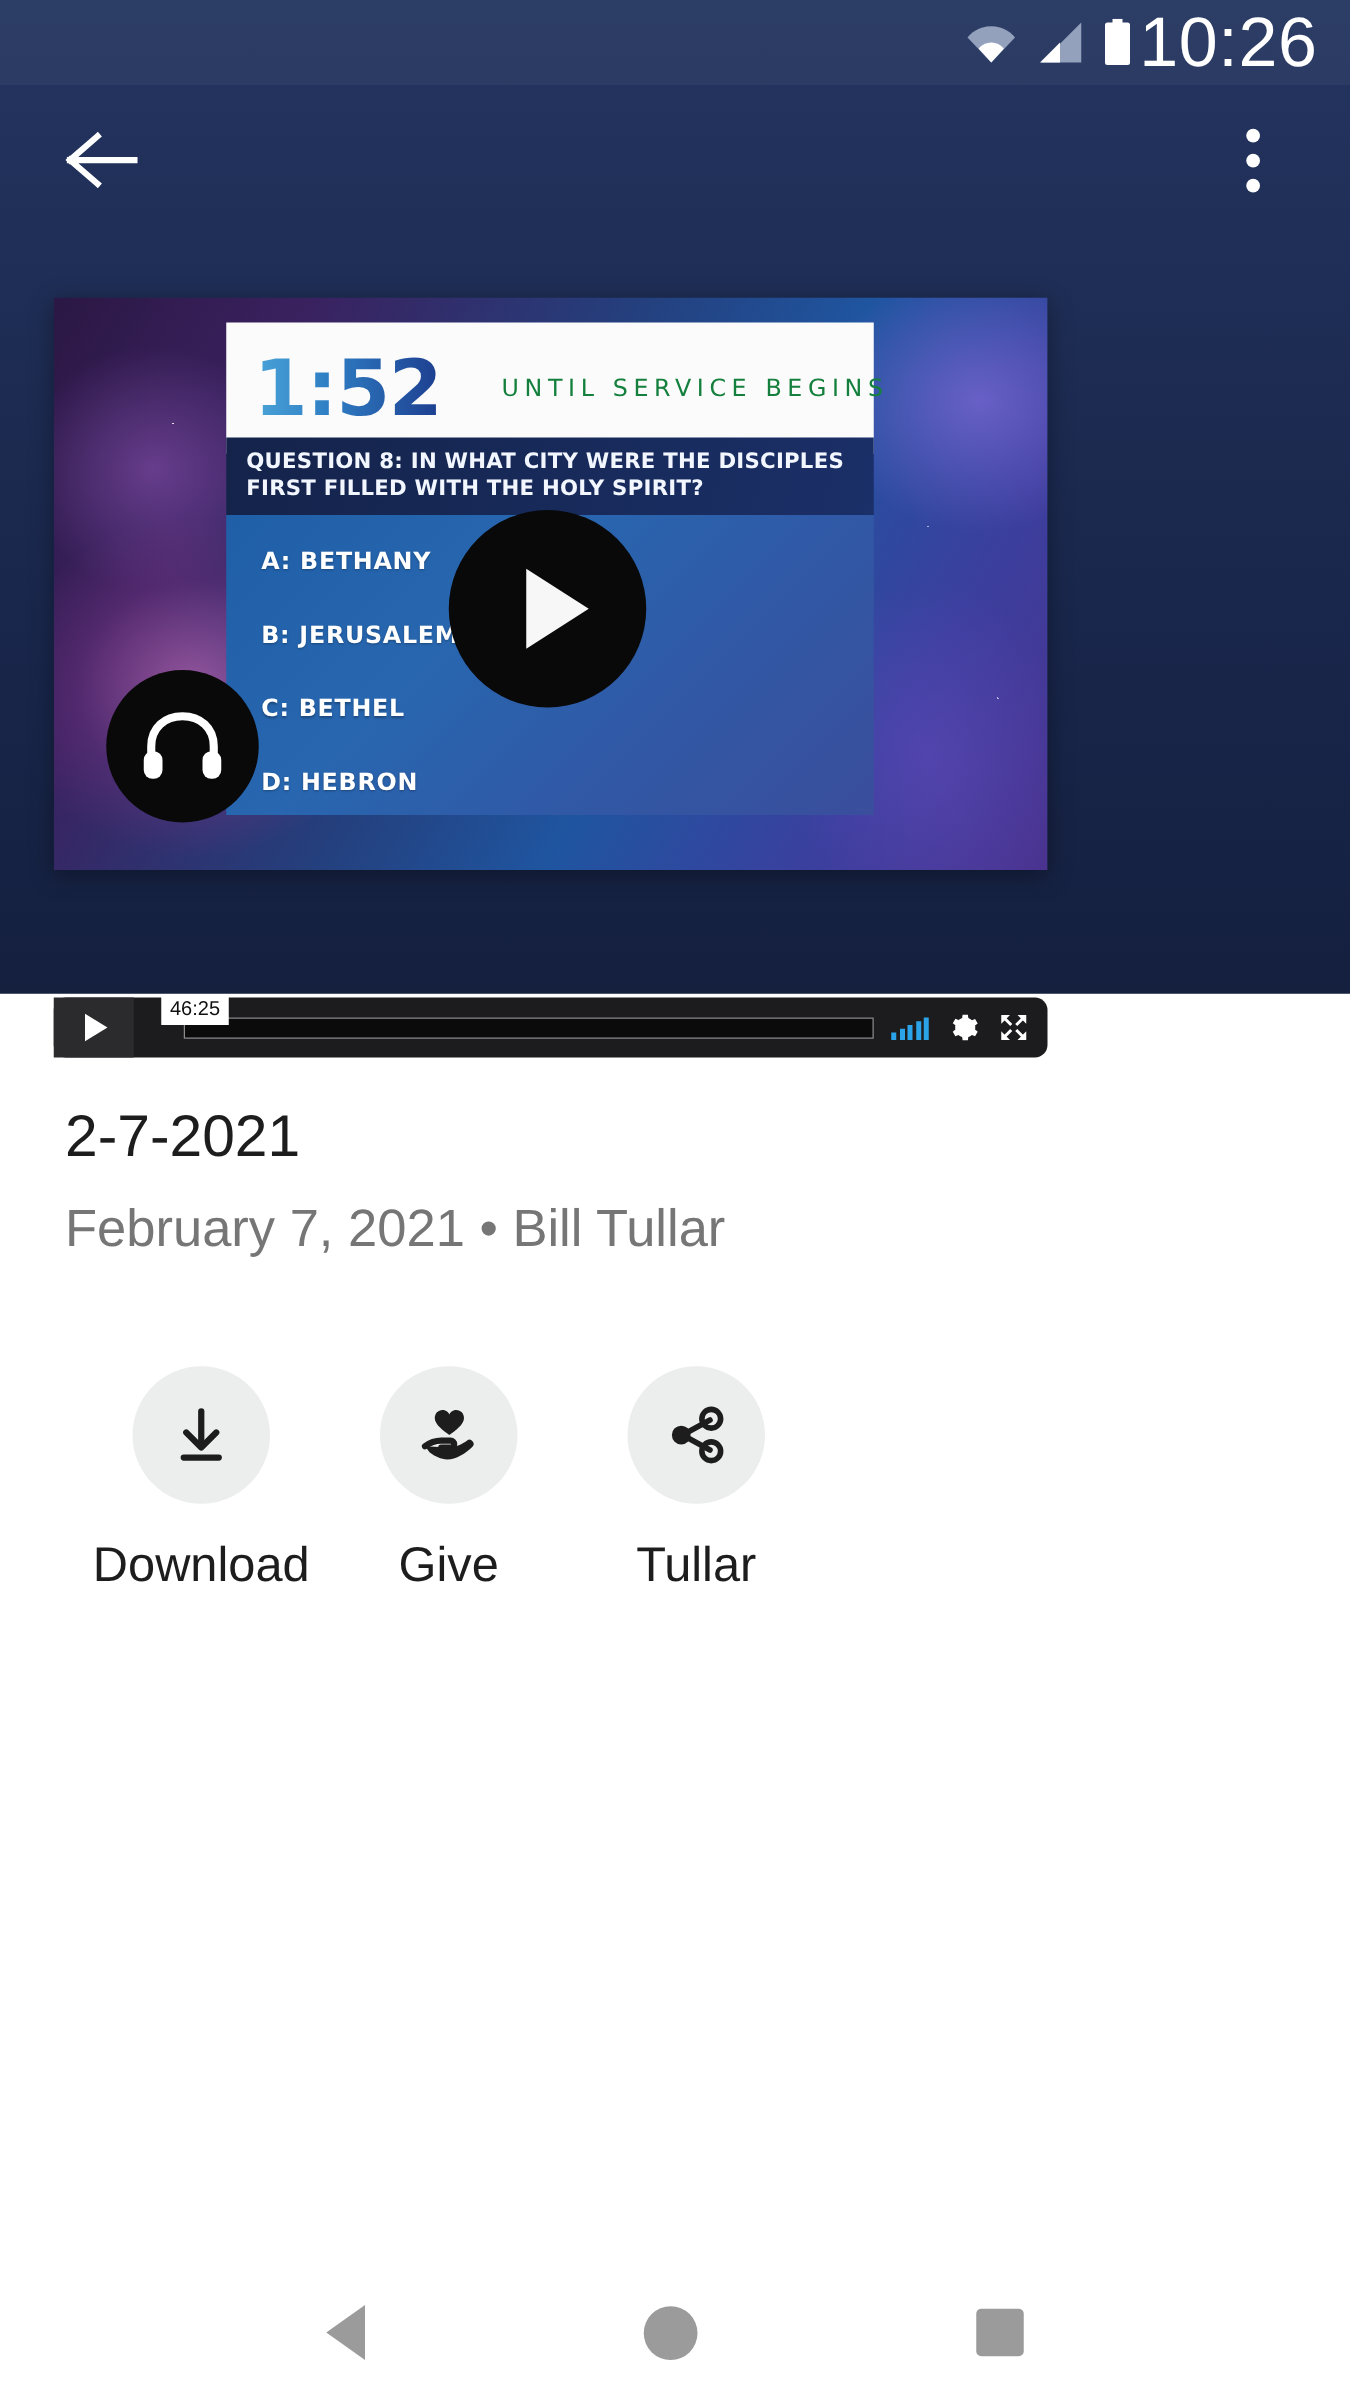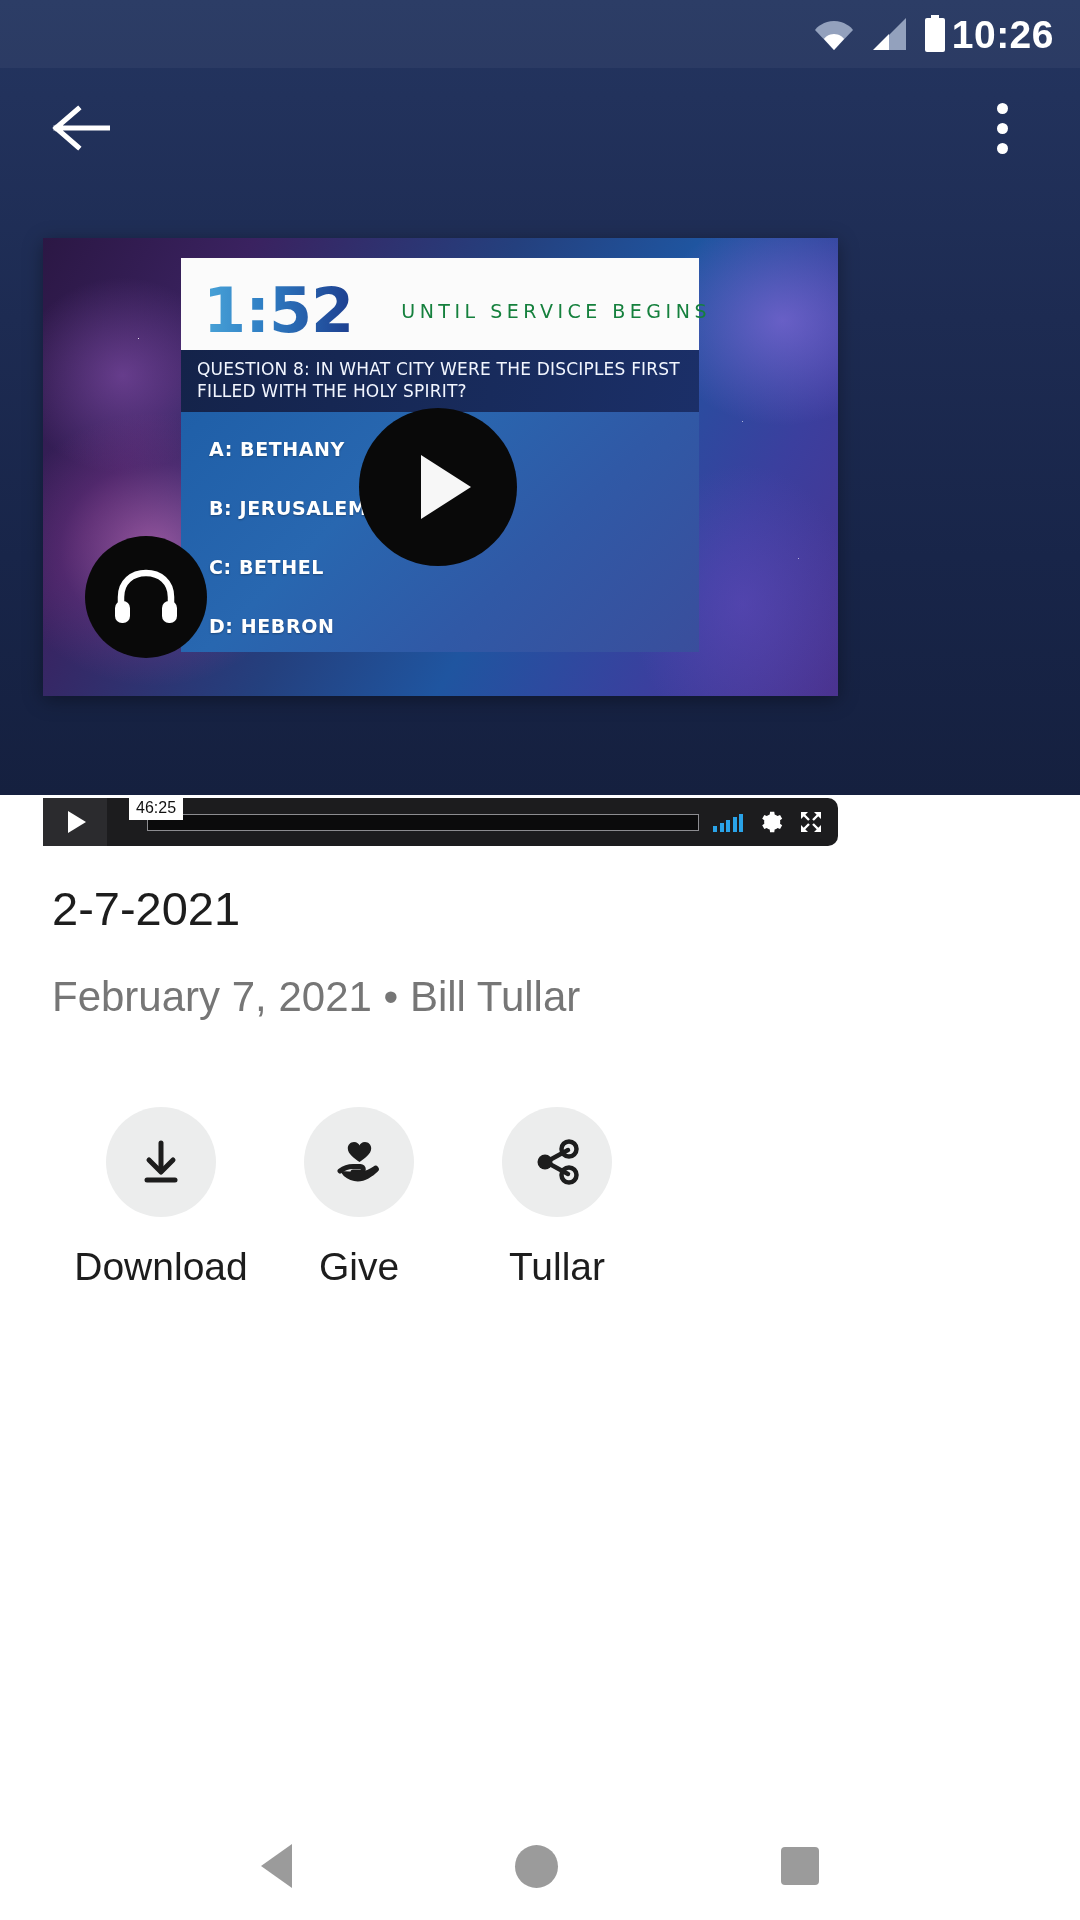--- a/index.html
+++ b/index.html
@@ -41,22 +41,22 @@
     padding-right: 26px;
     box-sizing: border-box;
   }
   .status-icons {
     display: flex;
     align-items: center;
     gap: 16px;
   }
   .status-time {
     color: #ffffff;
-    font-size: 39px;
-    font-weight: 700;
+    font-size: 56px;
+    font-weight: 400;
     margin-left: 6px;
     letter-spacing: 0.5px;
     line-height: 1;
   }
 
   .wifi-ico { width: 40px; height: 34px; display:block; }
   .signal-ico { width: 38px; height: 34px; display:block; }
   .battery-ico { width: 22px; height: 38px; display:block; }
 
   
@@ -159,21 +159,21 @@
     top: 112px;
     width: 518px;
     height: 62px;
     background: linear-gradient(100deg, #14234a 0%, #182b5c 60%, #1b2f68 100%);
     padding: 9px 16px;
     box-sizing: border-box;
   }
   .question-text {
     font-family: "DejaVu Sans", sans-serif;
     font-size: 17px;
-    font-weight: normal;
+    font-weight: bold;
     color: #f2f6ff;
     line-height: 1.28;
     letter-spacing: 0.2px;
   }
 
   .answers-box {
     position: absolute;
     left: 138px;
     top: 174px;
     width: 518px;
@@ -308,21 +308,21 @@
   }
   .subtitle {
     font-size: 47px;
     color: #1d1d1d;
     margin-top: 38px;
     line-height: 1.05;
   }
   .meta {
     font-size: 42px;
     color: #767676;
-    margin-top: 42px;
+    margin-top: 28px;
     line-height: 1.05;
   }
 
   .actions {
     display: flex;
     margin-top: 88px;
     padding-left: 10px;
   }
   .action {
     width: 198px;

